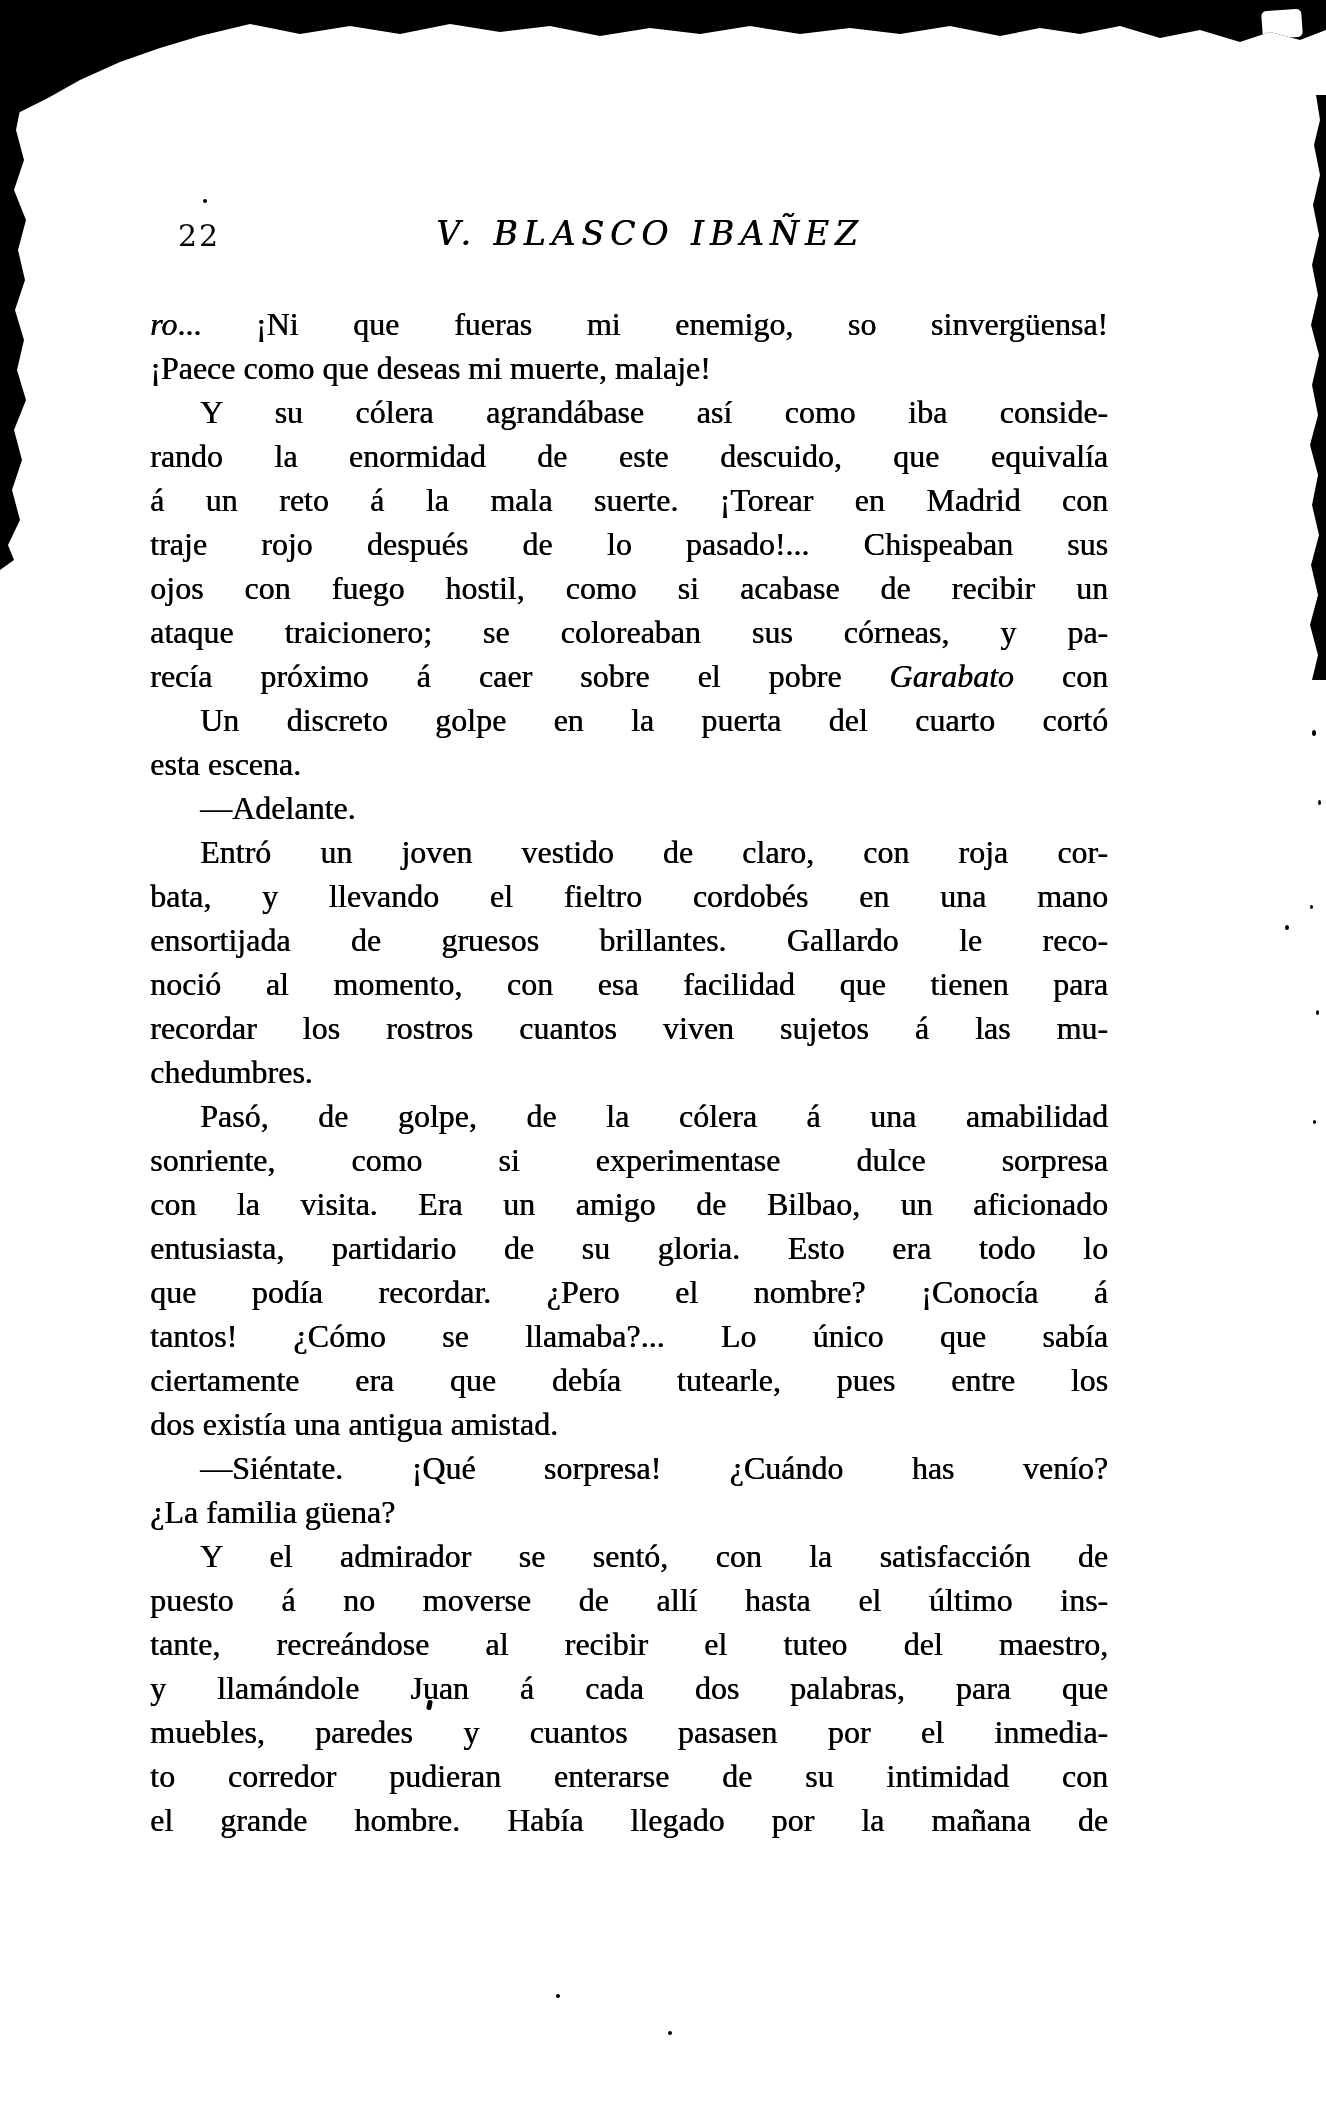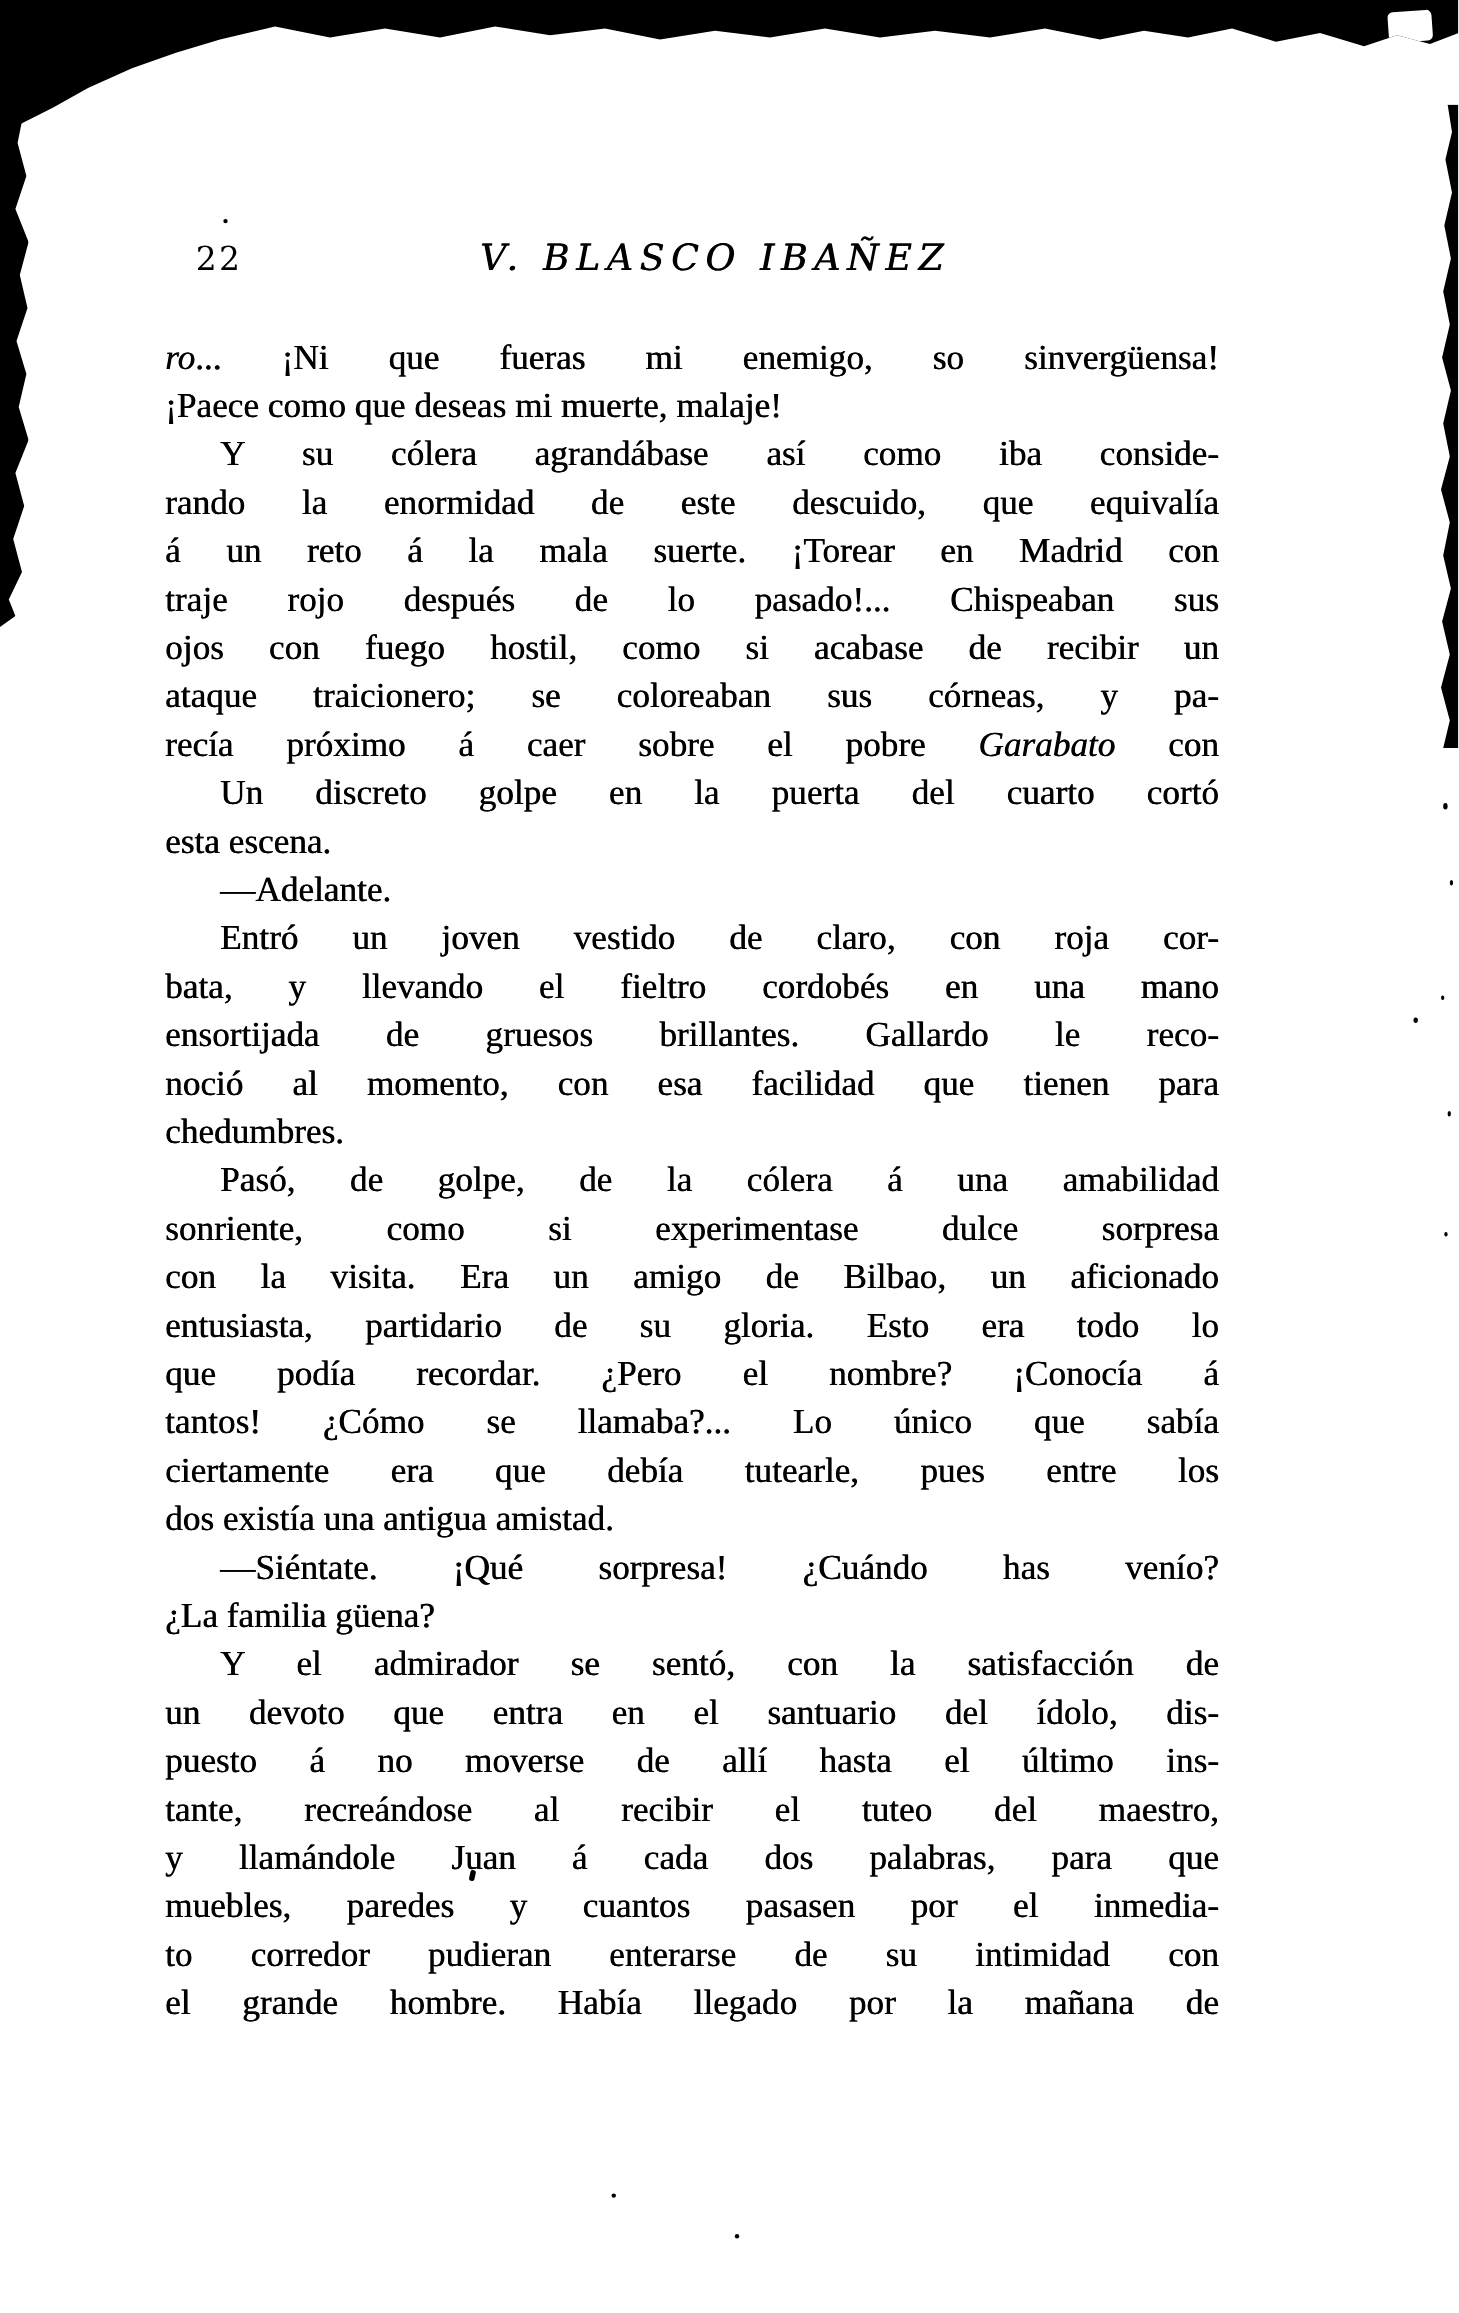--- a/index.html
+++ b/index.html
@@ -88,33 +88,33 @@
       <div class="line">ojos con fuego hostil, como si acabase de recibir un</div>
       <div class="line">ataque traicionero; se coloreaban sus córneas, y pa-</div>
       <div class="line">recía próximo á caer sobre el pobre <i>Garabato</i> con</div>
       <div class="line indent">Un discreto golpe en la puerta del cuarto cortó</div>
       <div class="line short">esta escena.</div>
       <div class="line indent short">—Adelante.</div>
       <div class="line indent">Entró un joven vestido de claro, con roja cor-</div>
       <div class="line">bata, y llevando el fieltro cordobés en una mano</div>
       <div class="line">ensortijada de gruesos brillantes. Gallardo le reco-</div>
       <div class="line">noció al momento, con esa facilidad que tienen para</div>
+      <div class="line">recordar los rostros cuantos viven sujetos á las mu-</div>
       <div class="line short">chedumbres.</div>
       <div class="line indent">Pasó, de golpe, de la cólera á una amabilidad</div>
       <div class="line">sonriente, como si experimentase dulce sorpresa</div>
       <div class="line">con la visita. Era un amigo de Bilbao, un aficionado</div>
       <div class="line">entusiasta, partidario de su gloria. Esto era todo lo</div>
       <div class="line">que podía recordar. ¿Pero el nombre? ¡Conocía á</div>
       <div class="line">tantos! ¿Cómo se llamaba?... Lo único que sabía</div>
       <div class="line">ciertamente era que debía tutearle, pues entre los</div>
       <div class="line short">dos existía una antigua amistad.</div>
       <div class="line indent">—Siéntate. ¡Qué sorpresa! ¿Cuándo has venío?</div>
       <div class="line short">¿La familia güena?</div>
       <div class="line indent">Y el admirador se sentó, con la satisfacción de</div>
-      <div class="line">un devoto que entra en el santuario del ídolo, dis-</div>
       <div class="line">puesto á no moverse de allí hasta el último ins-</div>
       <div class="line">tante, recreándose al recibir el tuteo del maestro,</div>
       <div class="line">y llamándole Juan á cada dos palabras, para que</div>
       <div class="line">muebles, paredes y cuantos pasasen por el inmedia-</div>
       <div class="line">to corredor pudieran enterarse de su intimidad con</div>
       <div class="line">el grande hombre. Había llegado por la mañana de</div>
     </div>
 
 </div>
 

